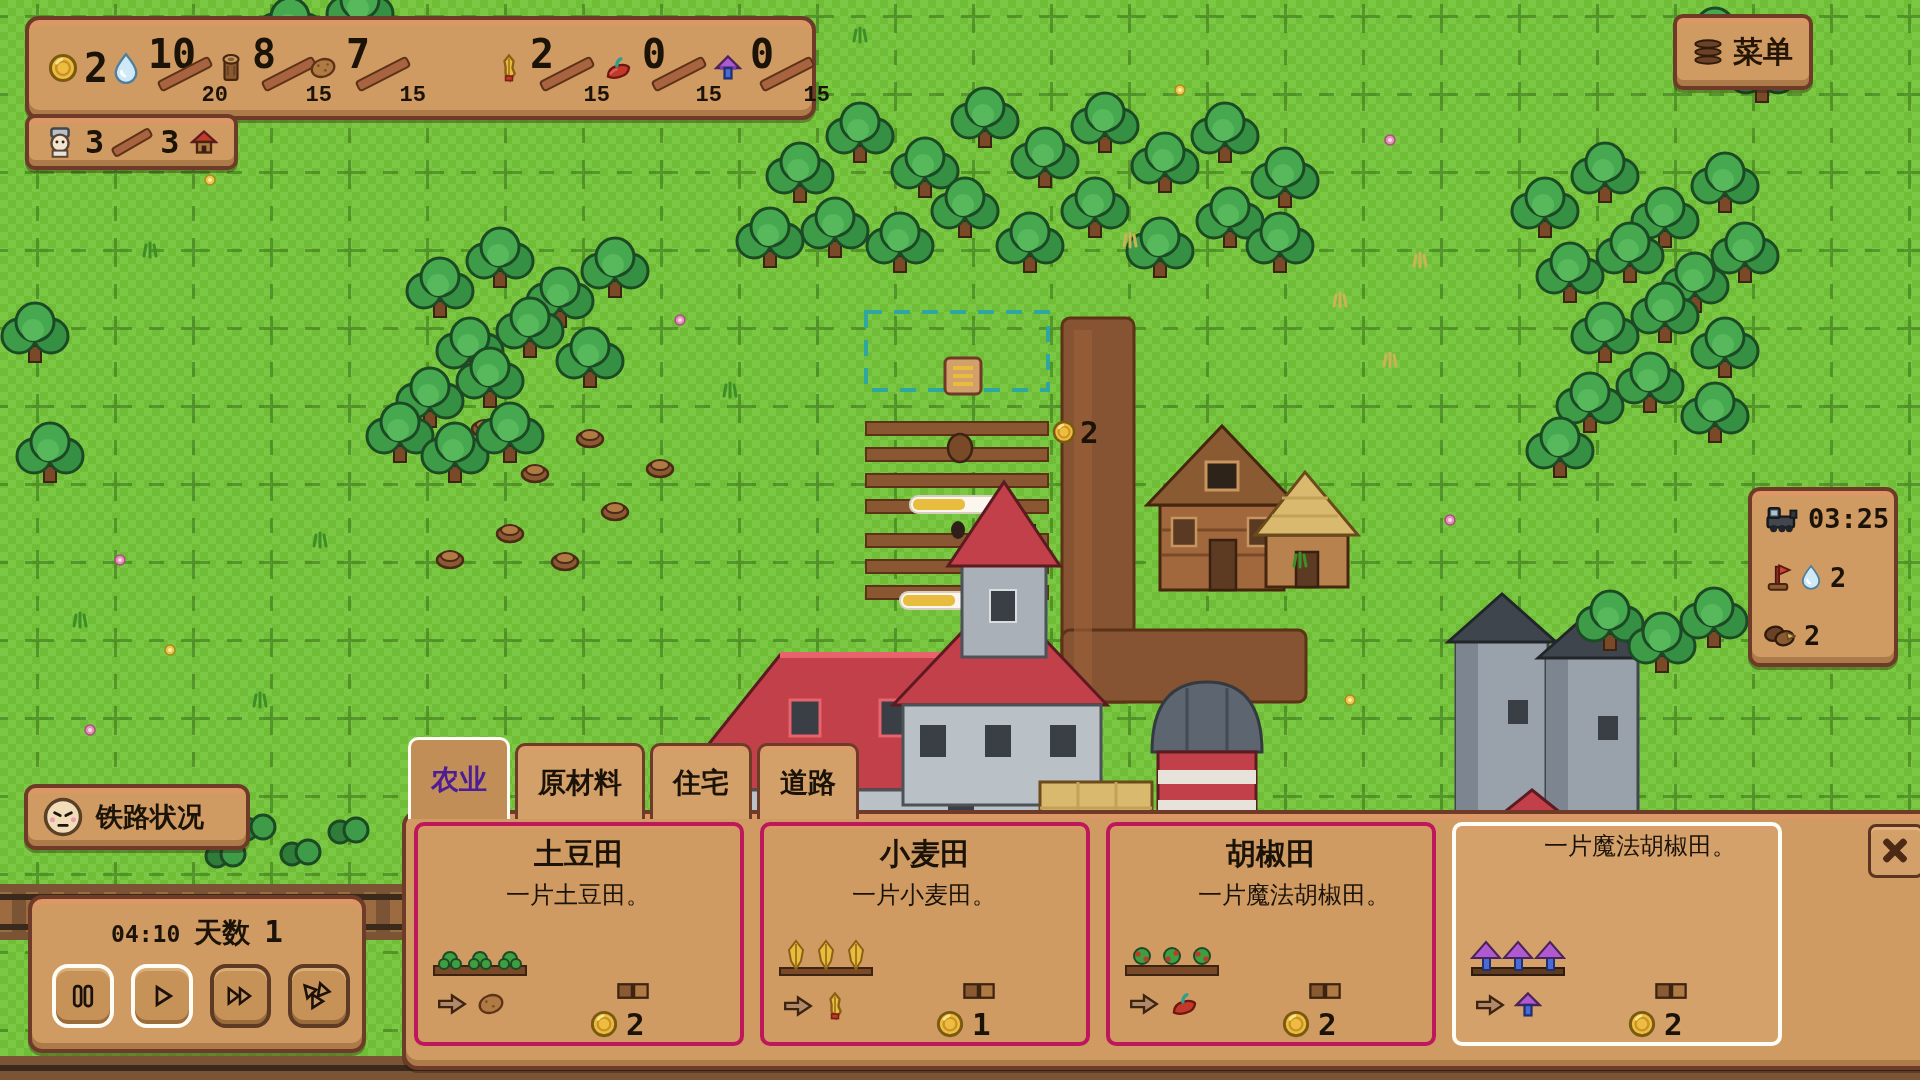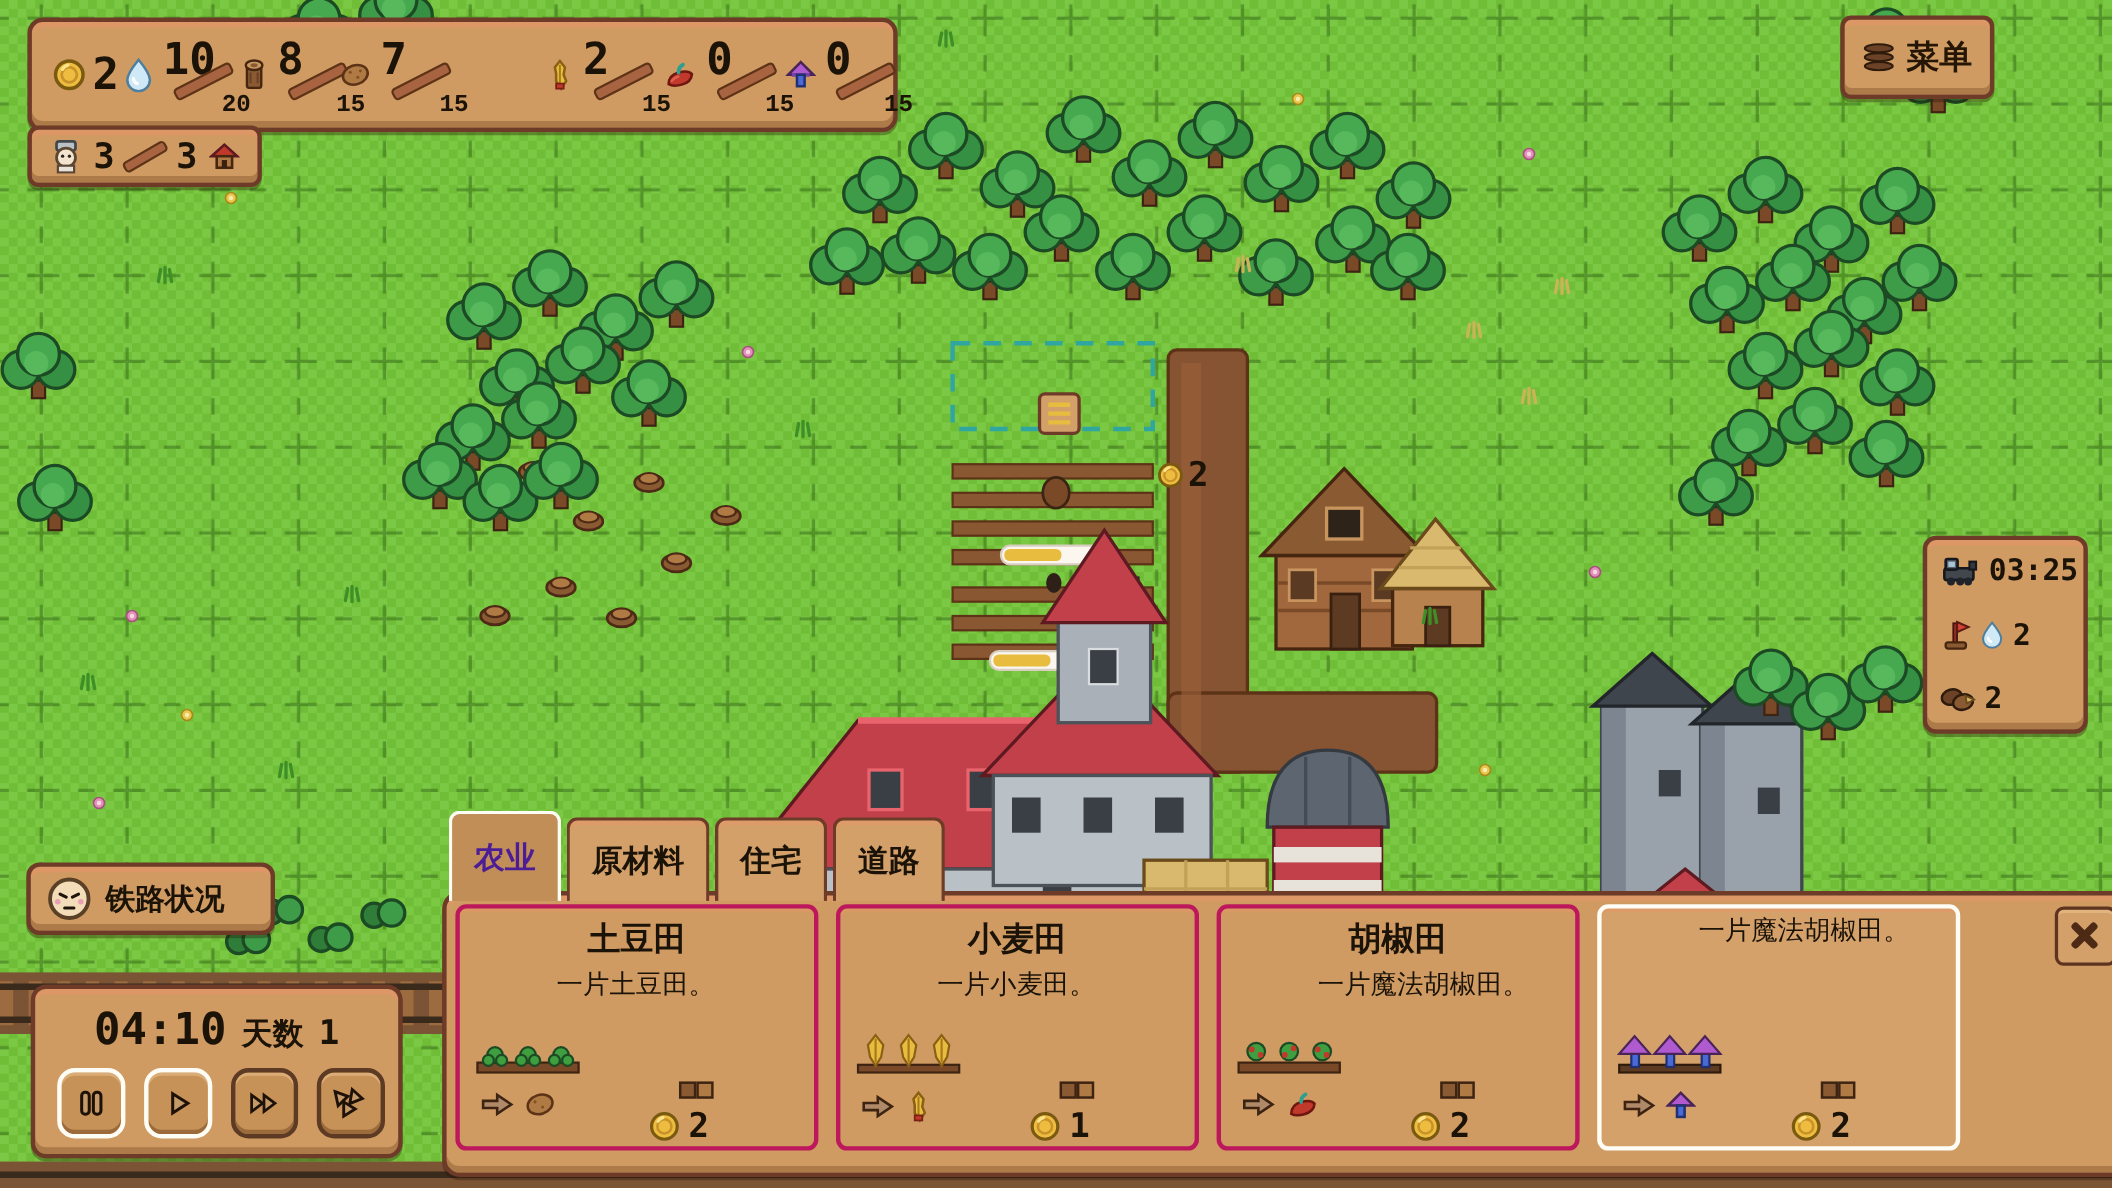--- a/index.html
+++ b/index.html
@@ -40,21 +40,21 @@
   #trainpanel .trow{display:flex;align-items:center;gap:8px}
   #trainpanel .tval{font-size:27px}
 
   
   #railbtn{left:24px;top:784px;width:226px;height:66px;border-radius:12px;display:flex;align-items:center;gap:12px;padding:0 14px;box-sizing:border-box;cursor:pointer}
   #railbtn .rlabel{font-size:27px;font-weight:bold}
 
   
   #timepanel{left:28px;top:895px;width:338px;height:158px;border-radius:14px;box-sizing:border-box;padding:10px 12px}
   #timepanel .thead{display:flex;justify-content:center;align-items:baseline;gap:14px;margin-top:4px}
-  #timepanel .clock{font-size:40px}
+  #timepanel .clock{font-size:23px}
   #timepanel .dlab{font-size:28px;font-weight:bold}
   #timepanel .dnum{font-size:31px}
   .speedrow{display:flex;gap:17px;margin-top:12px;padding-left:8px}
   .sbtn{width:64px;height:64px;border-radius:16px;background:#c79257;border:4px solid #5d3a24;box-sizing:border-box;display:flex;align-items:center;justify-content:center;cursor:pointer;box-shadow:inset 0 3px 0 rgba(240,200,150,.5), inset 0 -4px 0 rgba(90,50,20,.4)}
   .sbtn.hl{border-color:#fdfdf5}
 
   
   #buildpanel{left:402px;top:810px;width:1560px;height:252px;border-radius:16px 0 0 16px;z-index:2}
   .tabs{position:absolute;left:408px;top:737px;display:flex;align-items:flex-end;gap:5px;z-index:3}
   .tab{height:73px;background:#d2a068;border:3px solid #6e3b28;border-bottom:none;border-radius:10px 10px 0 0;display:flex;align-items:center;justify-content:center;padding:0 20px;font-size:28px;font-weight:bold;cursor:pointer;box-shadow:inset 0 4px 0 rgba(233,148,106,.45)}

